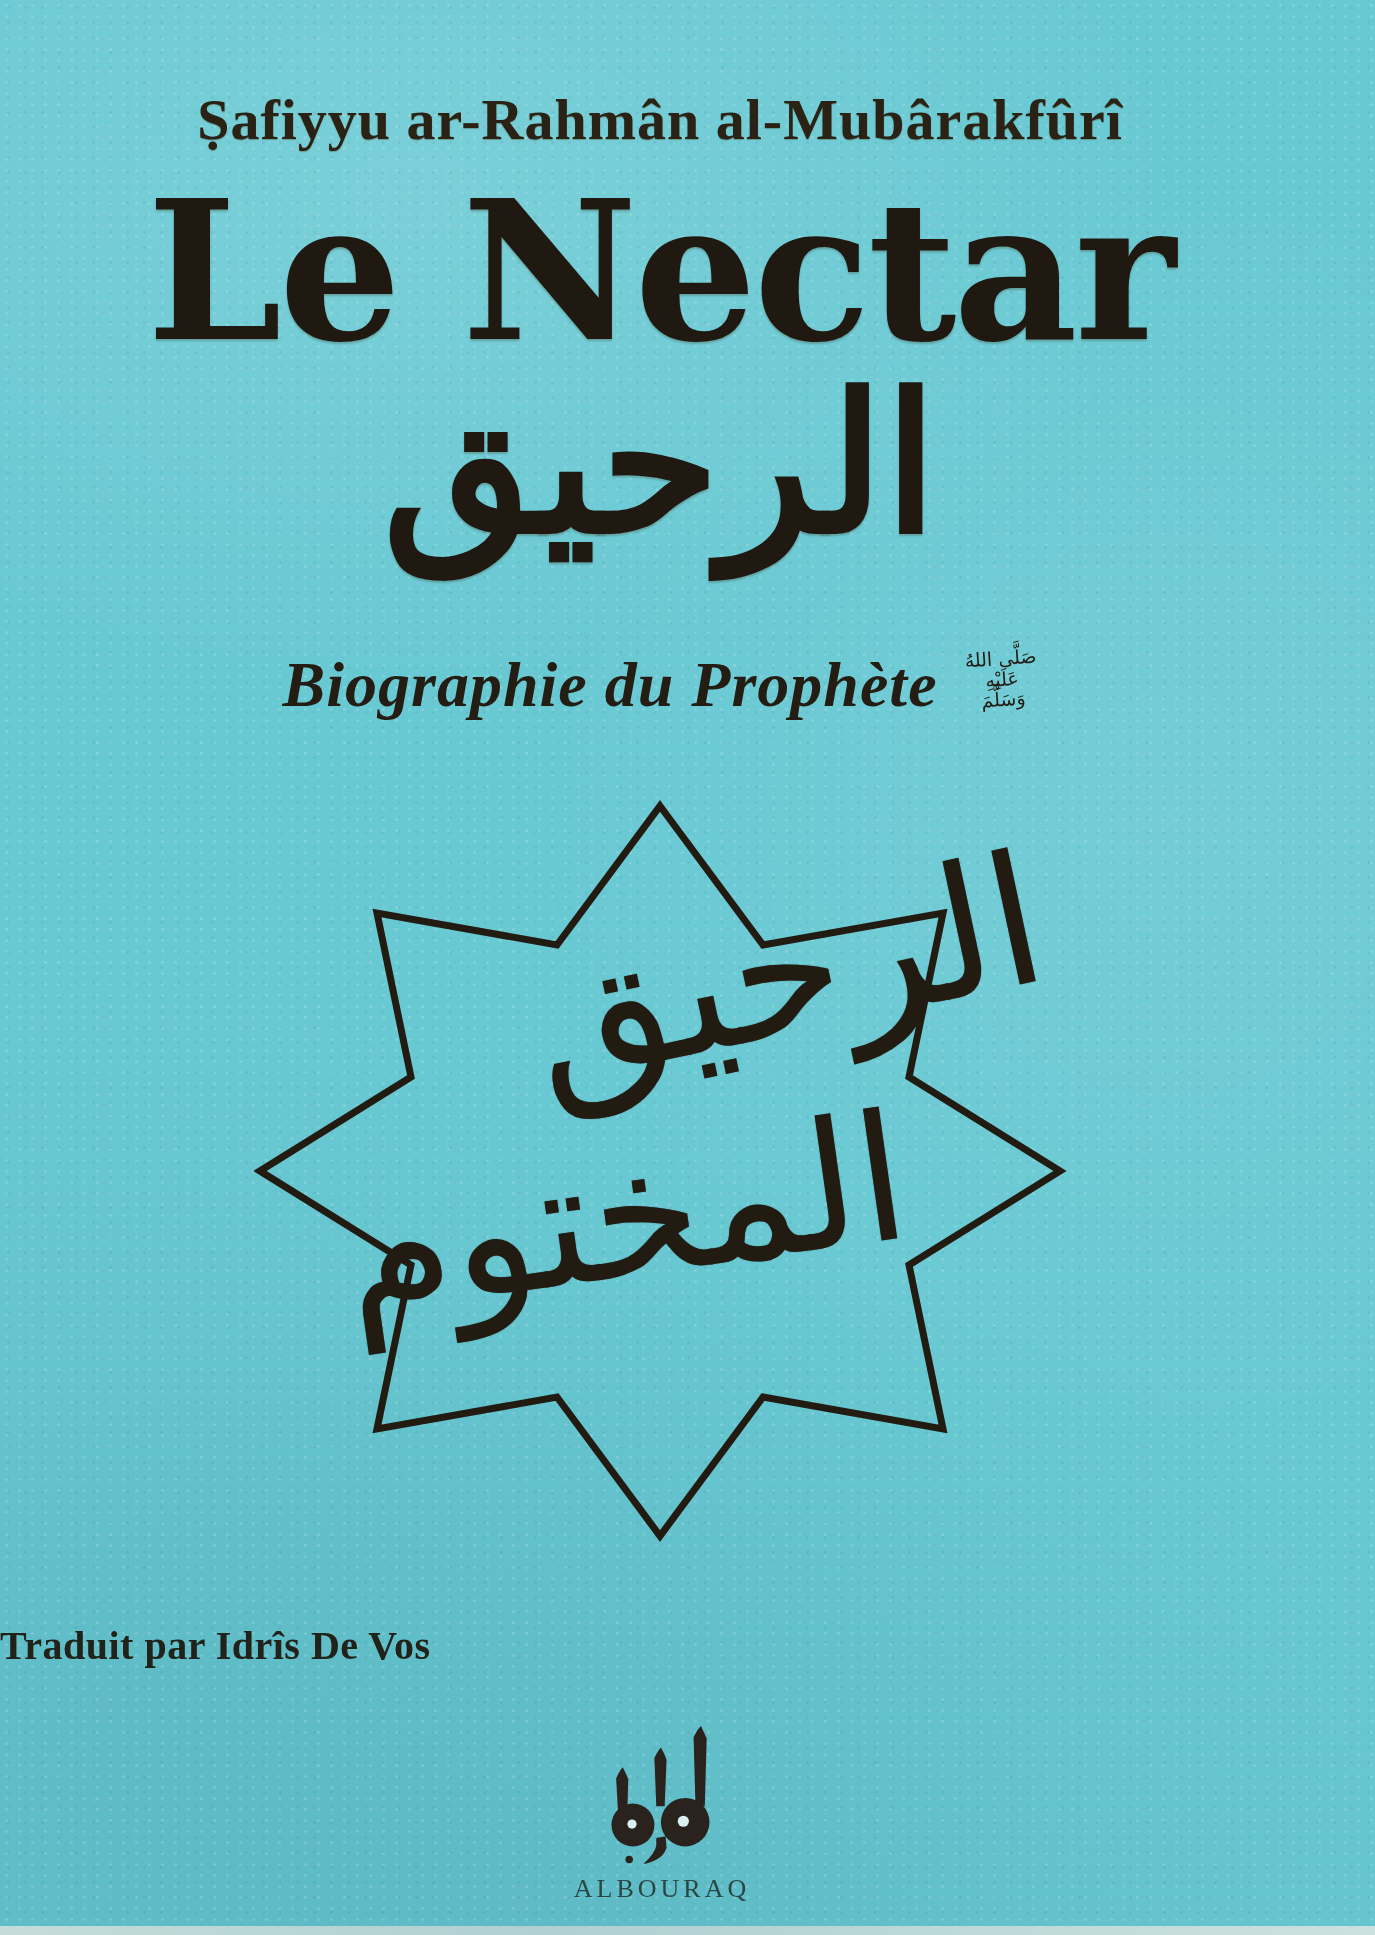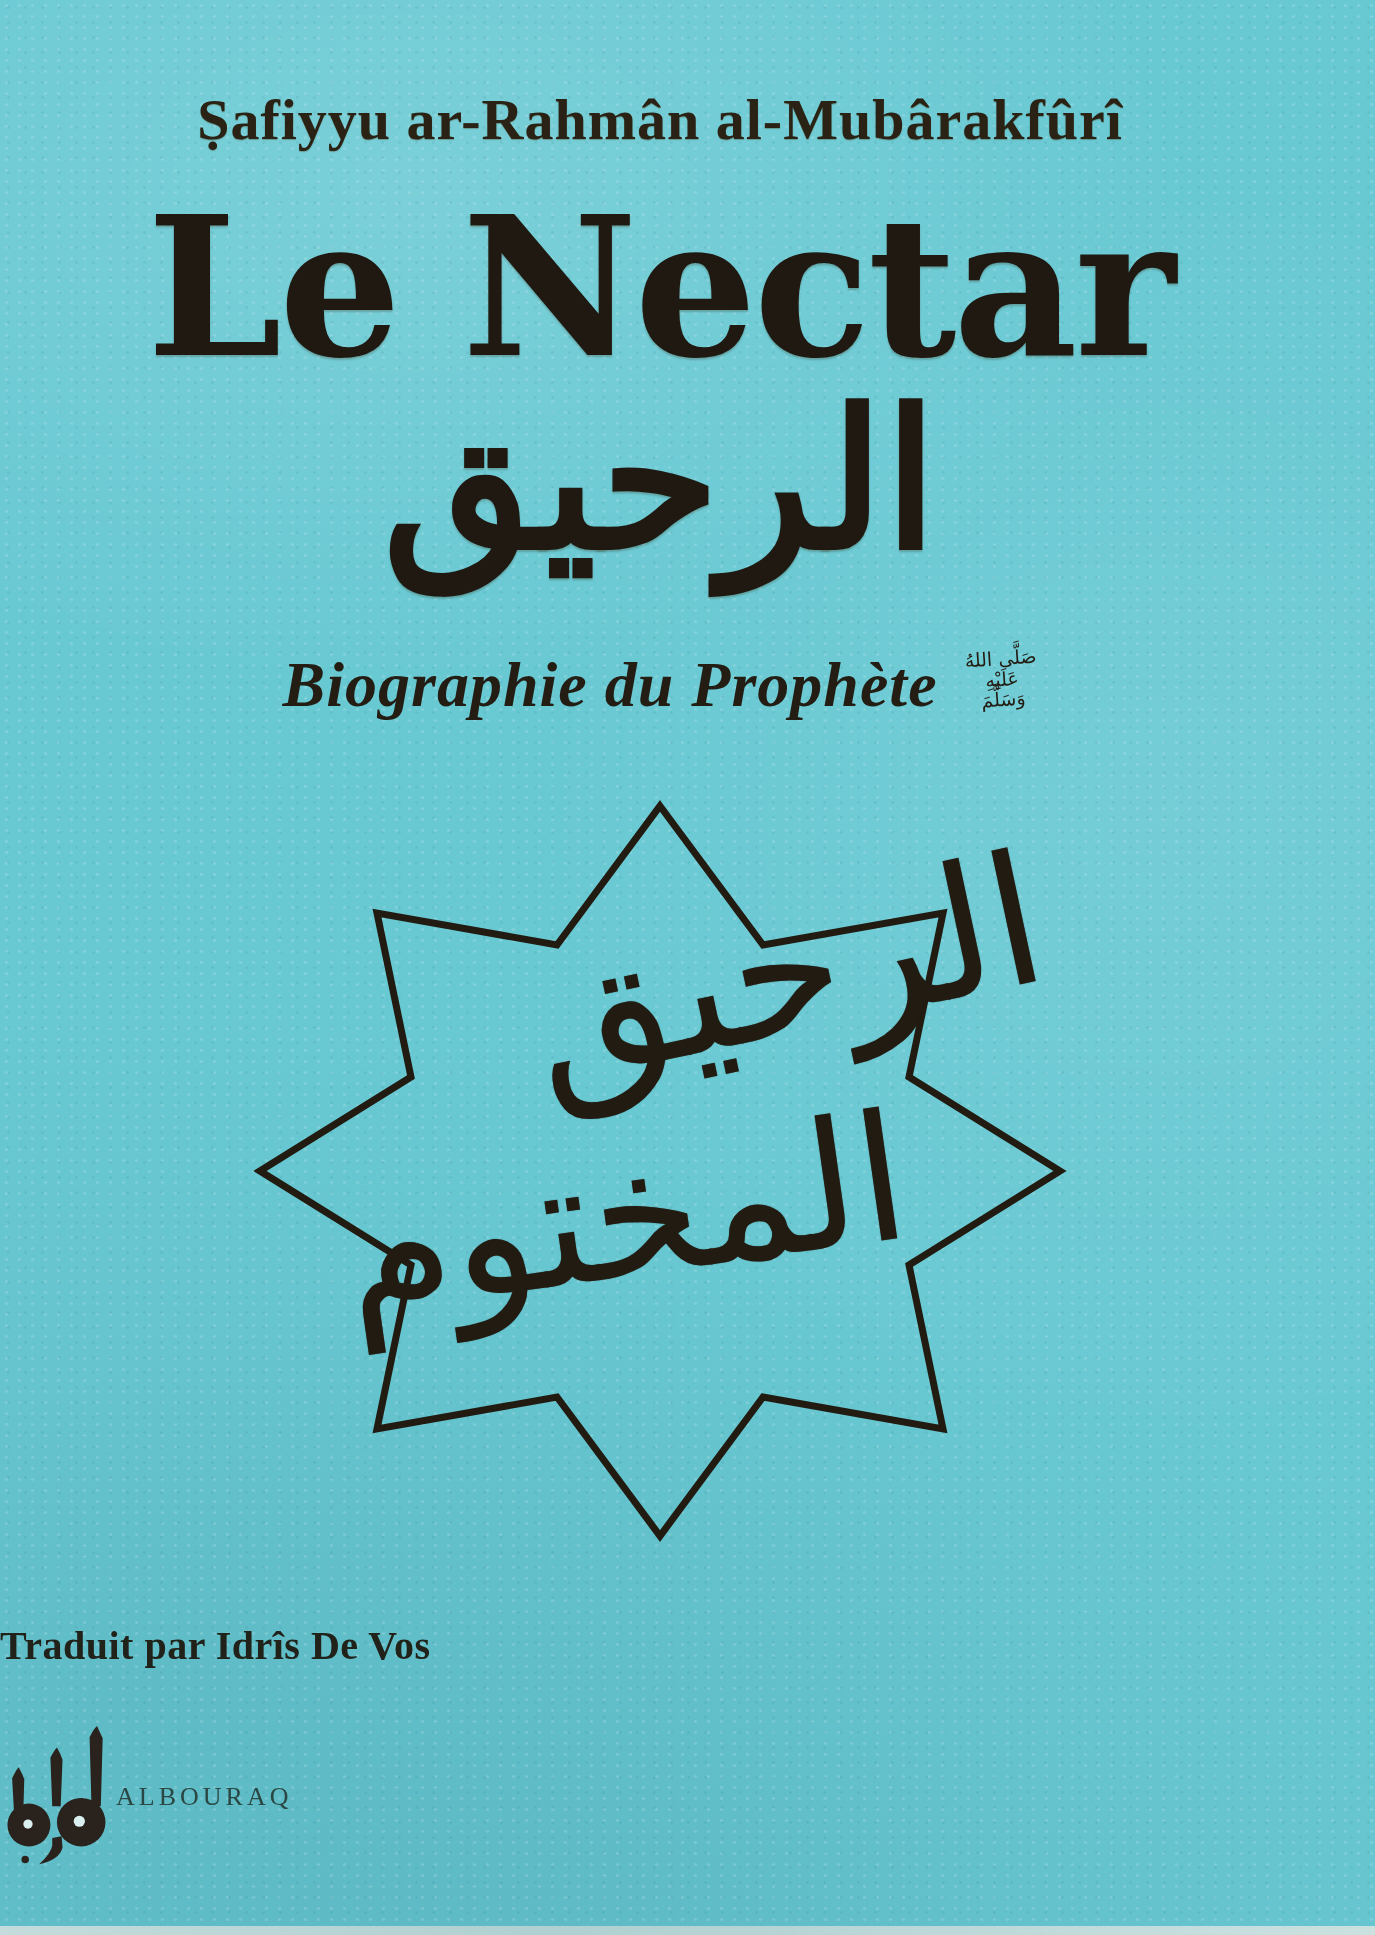--- a/index.html
+++ b/index.html
@@ -45,21 +45,21 @@
     font-size: 58px;
     letter-spacing: 1px;
     color: #2a2315;
     text-shadow: 0 1px 1px rgba(70,55,15,0.35);
     white-space: nowrap;
   }
 
   .title {
     position: absolute;
     top: 176px; left: 0; right: 0;
-    margin: 16px;
+    margin: 0;
     text-align: center;
     font-family: "DejaVu Serif", serif;
     font-weight: bold;
     font-size: 192px;
     line-height: 192px;
     letter-spacing: -3px;
     color: #1f1911;
     text-shadow: 0 2px 2px rgba(50,40,10,0.25);
     white-space: nowrap;
   }
@@ -133,22 +133,23 @@
     font-size: 40px;
     letter-spacing: 0.5px;
     color: #21221a;
     white-space: nowrap;
   }
 
   .logo {
     position: absolute;
     top: 1726px; left: 0; right: 0;
     display: flex;
-    flex-direction: row;
+    flex-direction: column;
     align-items: center;
+    gap: 6px;
   }
   .mark-fill { fill: var(--color-mark); }
   .mark-dot  { fill: var(--color-logo_dot); }
   .wordmark {
     font-size: 26px;
     letter-spacing: 4px;
     padding-left: 4px;
     color: var(--color-publisher);
     white-space: nowrap;
   }

